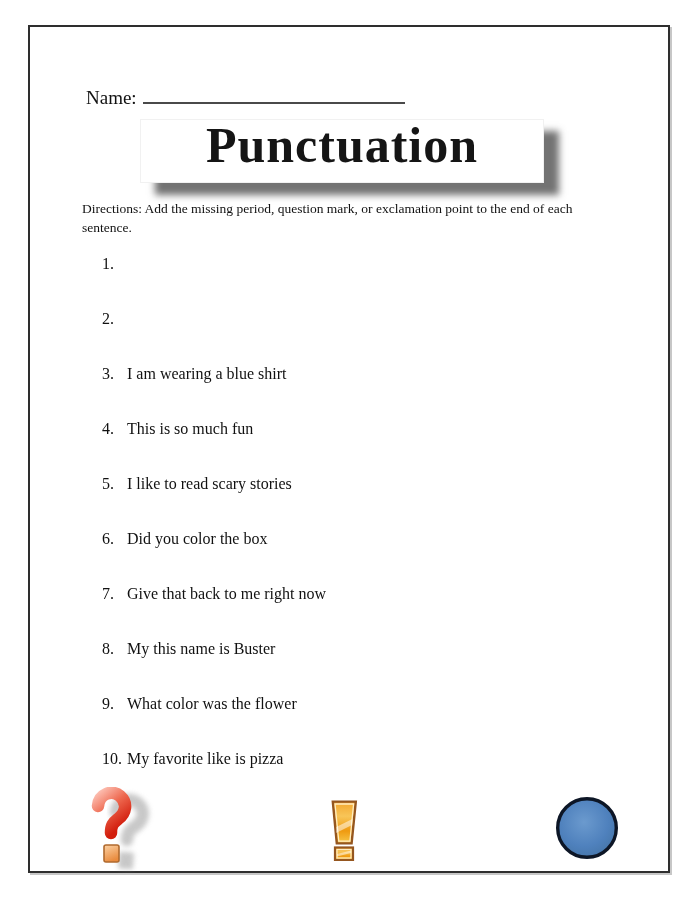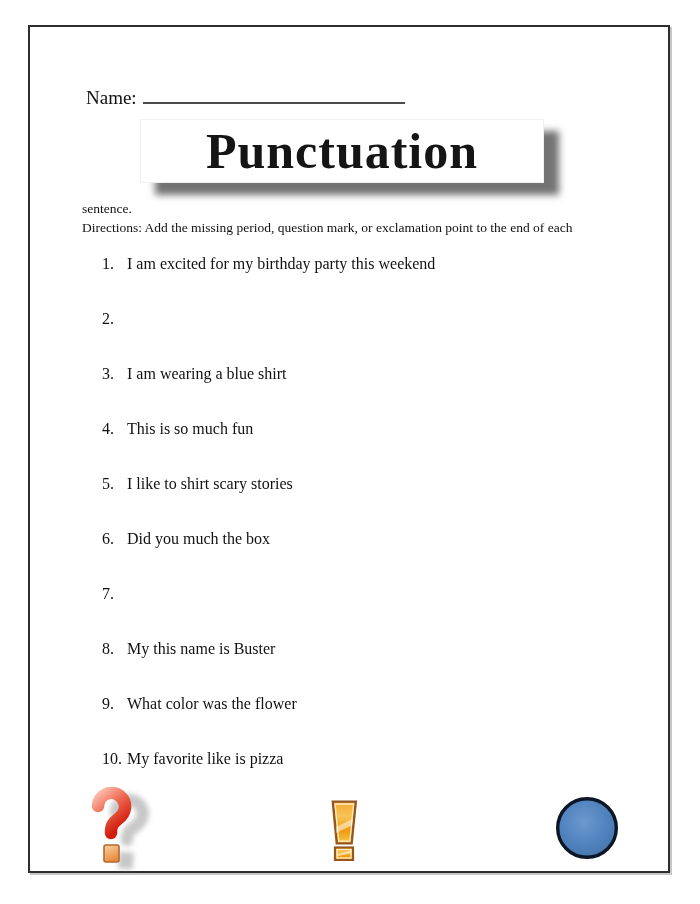--- a/index.html
+++ b/index.html
@@ -13,21 +13,21 @@
     box-shadow:2px 2px 0 rgba(130,130,130,.45);
   }
   .name-row{position:absolute;left:56px;top:60px;font-size:19px;white-space:nowrap;}
   .name-line{
     display:inline-block;width:262px;height:15px;margin-left:6px;
     border-bottom:2px solid #4a4a4a;vertical-align:baseline;
   }
   .title-box{
     position:absolute;left:110px;top:92px;width:404px;height:64px;
     background:#ffffff;border:1px solid #f1f1f1;box-sizing:border-box;
-    display:flex;align-items:center;justify-content:center;
+    display:flex;align-items:flex-start;justify-content:center;
     box-shadow:15px 12px 7px rgba(80,80,80,.8);
   }
   .title-text{
     font-size:50px;font-weight:bold;letter-spacing:1px;color:#151515;line-height:1;
   }
   .directions{position:absolute;left:52px;top:172px;font-size:13.5px;line-height:19px;width:560px;}
   .directions span{display:block;}
   .sentence-list{position:absolute;left:72px;top:226px;width:520px;}
   .sentence-row{display:flex;font-size:16px;line-height:21px;height:21px;margin-bottom:34px;}
   .sentence-num{width:25px;flex:0 0 25px;}
@@ -43,50 +43,50 @@
 
   <div class="name-row">
     <span>Name:</span><span class="name-line"></span>
   </div>
 
   <div class="title-box">
     <span class="title-text">Punctuation</span>
   </div>
 
   <div class="directions">
+    <span>Directions: Add the missing period, question mark, or exclamation point to the end of each</span>
     <span>sentence.</span>
-    <span>Directions: Add the missing period, question mark, or exclamation point to the end of each</span>
   </div>
 
   <div class="sentence-list">
       <div class="sentence-row">
       <span class="sentence-num">1.</span>
-      <span class="sentence-text">I am excited for my birthday party this weekend</span>
     </div>
       <div class="sentence-row">
       <span class="sentence-num">2.</span>
     </div>
       <div class="sentence-row">
       <span class="sentence-num">3.</span>
       <span class="sentence-text">I am wearing a blue shirt</span>
     </div>
       <div class="sentence-row">
       <span class="sentence-num">4.</span>
       <span class="sentence-text">This is so much fun</span>
     </div>
       <div class="sentence-row">
       <span class="sentence-num">5.</span>
-      <span class="sentence-text">I like to shirt scary stories</span>
+      <span class="sentence-text">I like to read scary stories</span>
     </div>
       <div class="sentence-row">
       <span class="sentence-num">6.</span>
-      <span class="sentence-text">Did you much the box</span>
+      <span class="sentence-text">Did you color the box</span>
     </div>
       <div class="sentence-row">
       <span class="sentence-num">7.</span>
+      <span class="sentence-text">Give that back to me right now</span>
     </div>
       <div class="sentence-row">
       <span class="sentence-num">8.</span>
       <span class="sentence-text">My this name is Buster</span>
     </div>
       <div class="sentence-row">
       <span class="sentence-num">9.</span>
       <span class="sentence-text">What color was the flower</span>
     </div>
       <div class="sentence-row">

